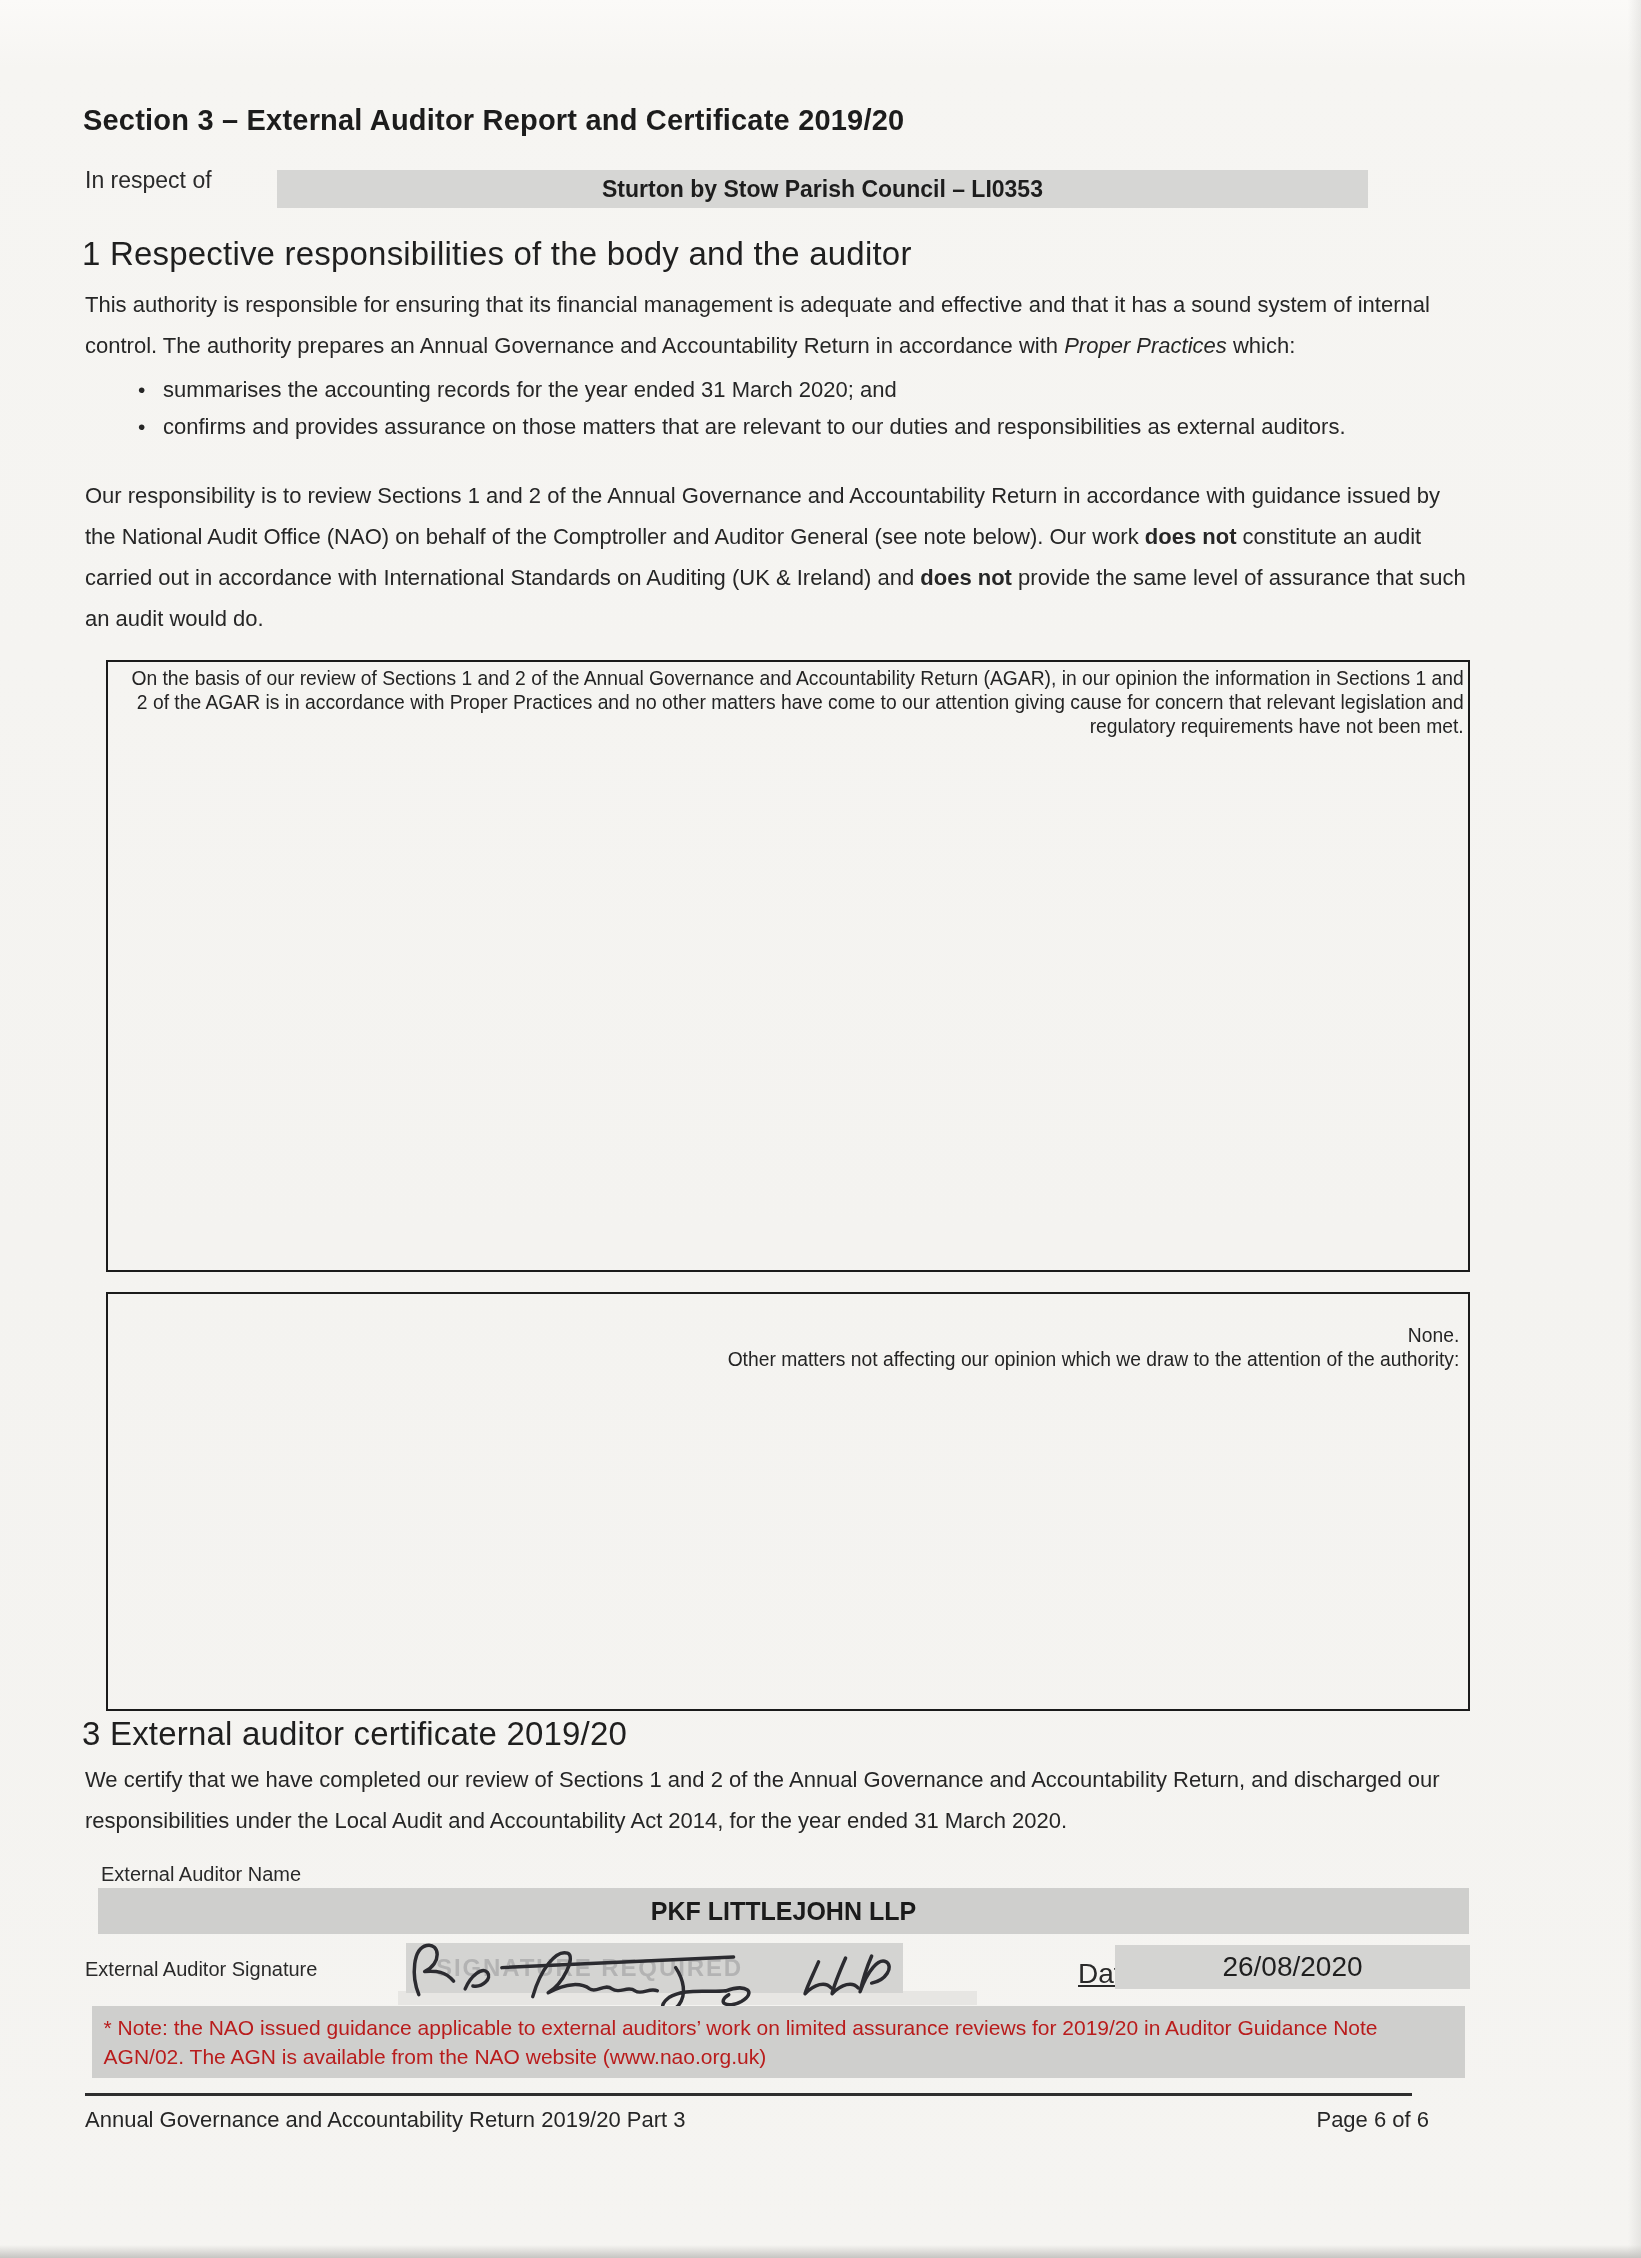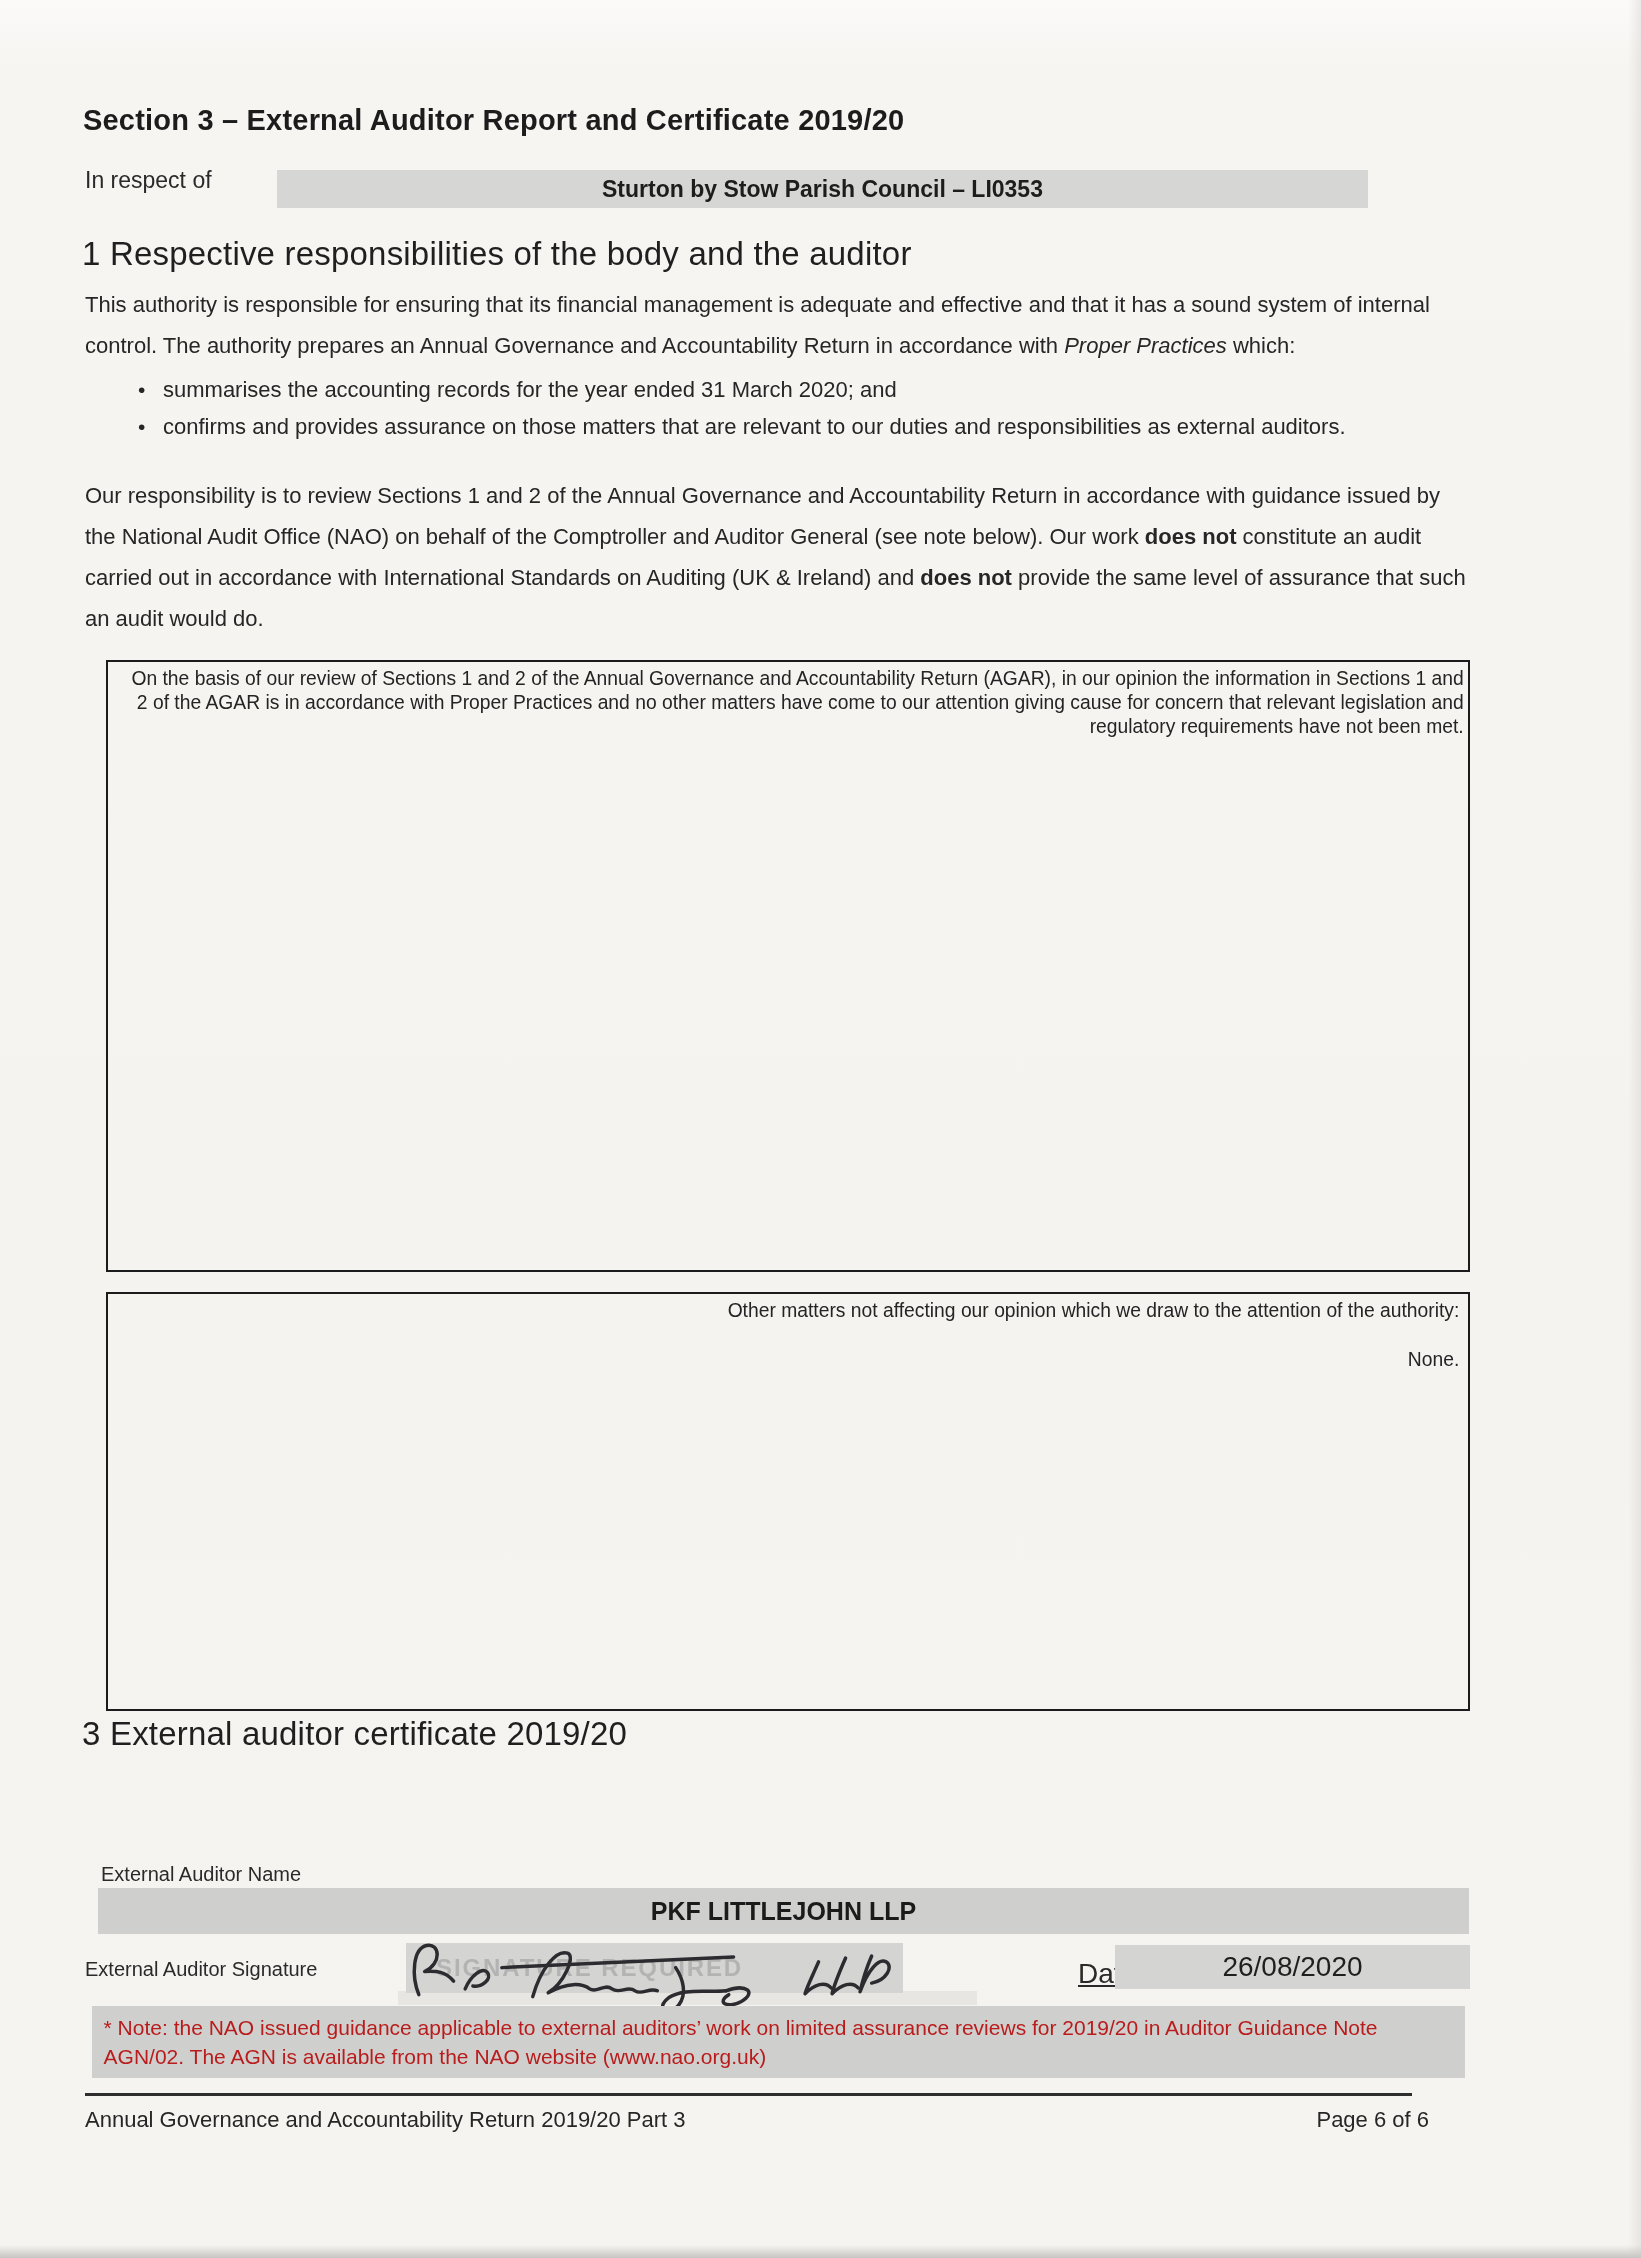--- a/index.html
+++ b/index.html
@@ -69,26 +69,27 @@
   <div class="abs body-text" style="left:85px;top:475px;width:1383px;">
     <span>Our responsibility is to review Sections 1 and 2 of the Annual Governance and Accountability Return in accordance with guidance issued by the National Audit Office (NAO) on behalf of the Comptroller and Auditor General (see note below).  Our work </span><strong>does not</strong><span> constitute an audit carried out in accordance with International Standards on Auditing (UK &amp; Ireland) and </span><strong>does not</strong><span> provide the same level of assurance that such an audit would do.</span>
   </div>
 
 
   <div class="abs opinion-box" style="left:106px;top:660px;width:1364px;height:612px;">
     <div class="box-text" style="width:1347px;">On the basis of our review of Sections 1 and 2 of the Annual Governance and Accountability Return (AGAR), in our opinion the information in Sections 1 and 2 of the AGAR is in accordance with Proper Practices and no other matters have come to our attention giving cause for concern that relevant legislation and regulatory requirements have not been met.</div>
   </div>
 
   <div class="abs opinion-box" style="left:106px;top:1292px;width:1364px;height:419px;">
+    <div class="box-text" style="margin-top:25px;">None.</div>
     <div class="box-text">Other matters not affecting our opinion which we draw to the attention of the authority:</div>
-    <div class="box-text" style="margin-top:25px;">None.</div>
   </div>
 
   <div class="abs sec-heading" style="left:82px;top:1715px;">3 External auditor certificate 2019/20</div>
 
+  <div class="abs body-text" style="left:85px;top:1759px;width:1383px;">We certify that we have completed our review of Sections 1 and 2 of the Annual Governance and Accountability Return, and discharged our responsibilities under the Local Audit and Accountability Act 2014, for the year ended 31 March 2020.</div>
 
   <div class="abs small-label" style="left:101px;top:1863px;">External Auditor Name</div>
   <div class="abs name-bar" style="left:98px;top:1888px;">PKF LITTLEJOHN LLP</div>
 
   <div class="abs small-label" style="left:85px;top:1958px;font-size:20px;">External Auditor Signature</div>
 
   <div class="abs sig-shadow" style="left:398px;top:1991px;"></div>
   <div class="abs sig-box" style="left:406px;top:1943px;"></div>
   <div class="abs watermark" style="left:436px;top:1954px;">SIGNATURE REQUIRED</div>
 

